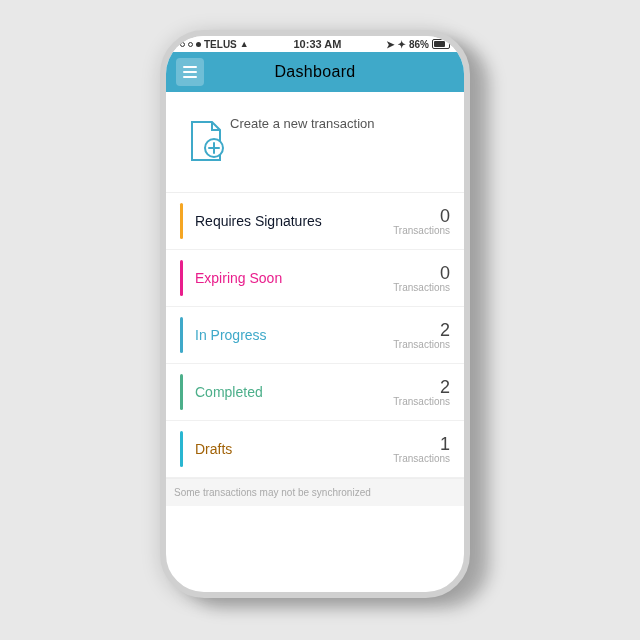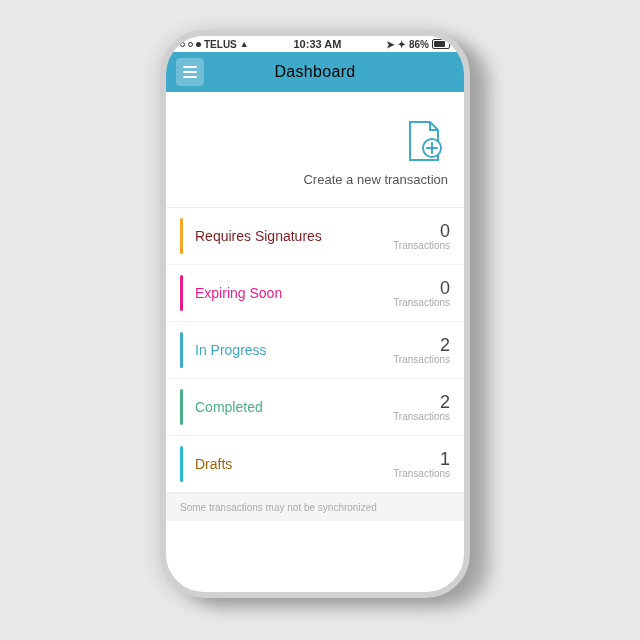--- a/index.html
+++ b/index.html
@@ -152,22 +152,22 @@
       background: #f5f5f5;
       flex: 1;
       overflow-y: auto;
     }
 
     
     .create-section {
       background: #fff;
       padding: 24px 16px 20px;
       display: flex;
-      flex-direction: column;
-      align-items: flex-end;
+      flex-direction: row;
+      align-items: flex-start;
       border-bottom: 1px solid #eee;
     }
 
     .doc-icon {
       width: 48px;
       height: 48px;
       margin-bottom: 8px;
       position: relative;
     }
 
@@ -234,29 +234,29 @@
       line-height: 1;
     }
 
     .count-label {
       font-size: 10px;
       color: #aaa;
     }
 
     
     .footer-note {
-      padding: 8px 14px;
+      padding: 8px 8px;
       font-size: 10px;
       color: #aaa;
       background: #f5f5f5;
       border-top: 1px solid #eee;
     }
 
     
-    .color-orange { color: #7f1d1d; }
+    .color-orange { color: #0f172a; }
     .color-pink   { color: #e91e8c; }
     .color-blue   { color: #3fa9c9; }
     .color-teal   { color: #4caf8a; }
     .color-cyan   { color: #a16207; }
 
     .bg-orange { background: #f5a623; }
     .bg-pink   { background: #e91e8c; }
     .bg-blue   { background: #3fa9c9; }
     .bg-teal   { background: #4caf8a; }
     .bg-cyan   { background: #29b6d1; }

